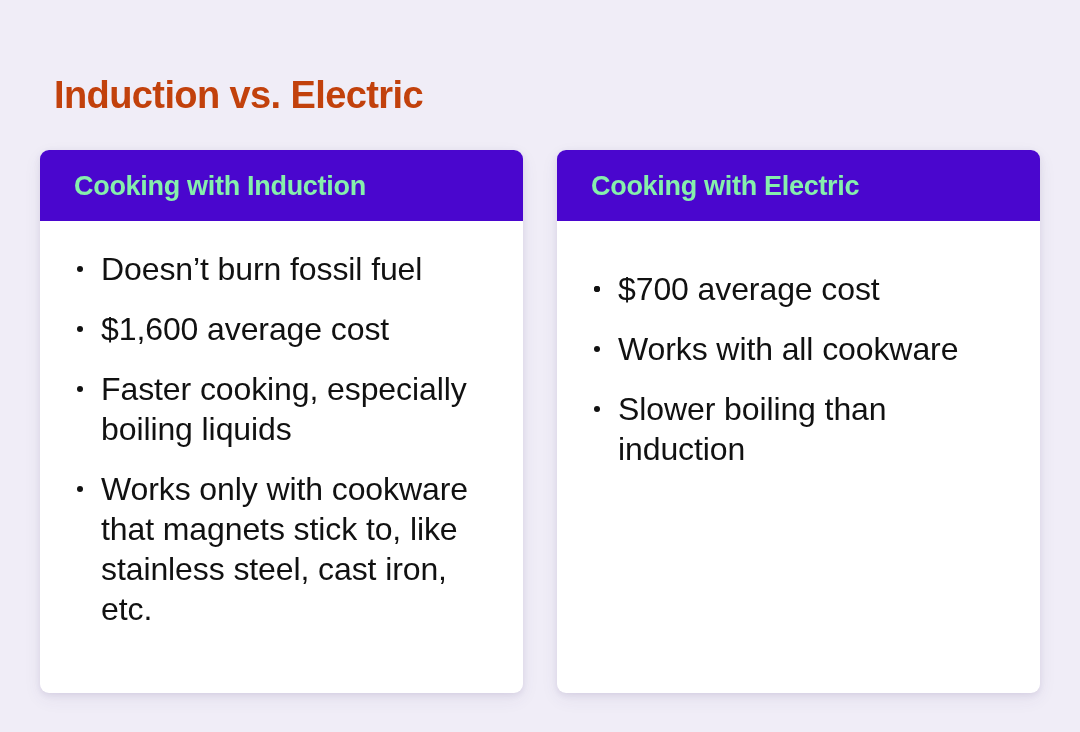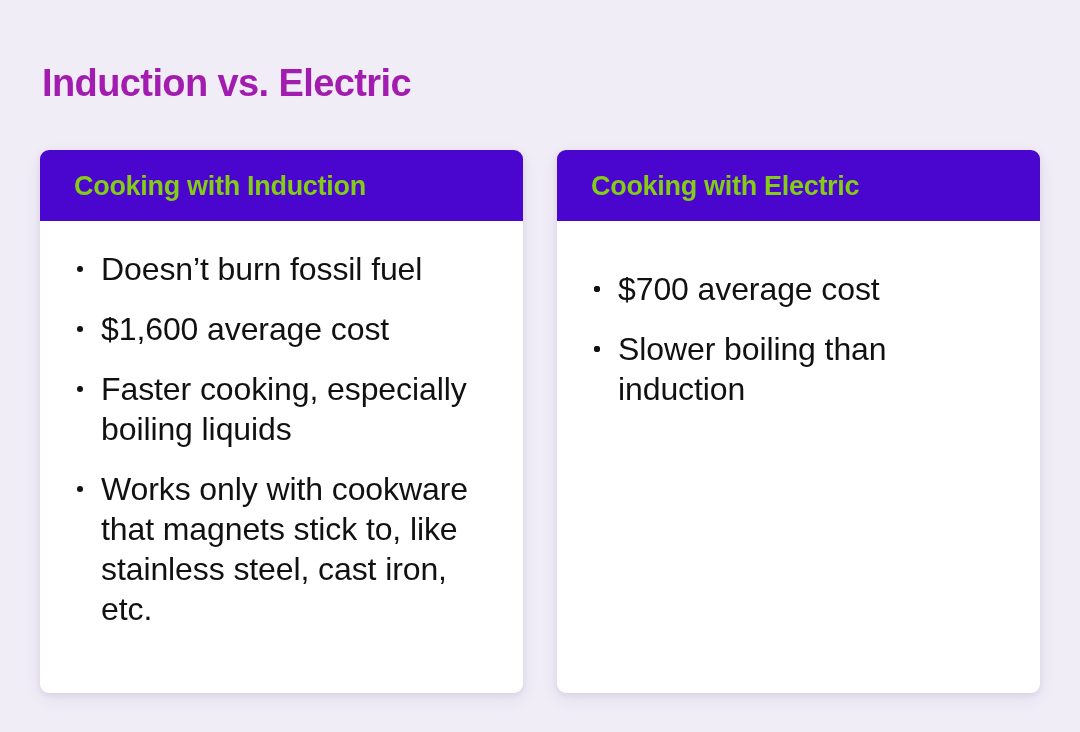--- a/index.html
+++ b/index.html
@@ -21,26 +21,26 @@
     width: 1080px;
     height: 732px;
     box-sizing: border-box;
   }
 
   
   .page-title {
     position: absolute;
     left: 42px;
     top: 58px;
-    margin: 0;
+    margin: 12px;
     font-size: 38px;
     line-height: 50px;
     font-weight: 700;
     letter-spacing: -0.6px;
-    color: #a21caf;
+    color: #c2410c;
     white-space: nowrap;
     text-align: center;
   }
 
   
   .card {
     position: absolute;
     top: 150px;
     width: 483px;
     height: 543px;
@@ -63,21 +63,21 @@
     align-items: center;
     padding: 0 34px;
     box-sizing: border-box;
   }
   .card-header-title {
     margin: 0;
     font-size: 27px;
     line-height: 32px;
     font-weight: 700;
     letter-spacing: -0.3px;
-    color: #84cc16;
+    color: #86efac;
     white-space: nowrap;
   }
 
   .card-body {
     flex: 1 1 auto;
     padding: 28px 24px 24px 24px;
     box-sizing: border-box;
   }
 
   .bullet-list {
@@ -148,20 +148,21 @@
       <ul class="bullet-list">
         <li class="bullet-item">
           <span class="bullet-dot"></span>
         </li>
         <li class="bullet-item">
           <span class="bullet-dot"></span>
           <span>$700 average cost</span>
         </li>
         <li class="bullet-item">
           <span class="bullet-dot"></span>
+          <span>Works with all cookware</span>
         </li>
         <li class="bullet-item">
           <span class="bullet-dot"></span>
           <span>Slower boiling than induction</span>
         </li>
       </ul>
     </div>
   </section>
 
 </div>

